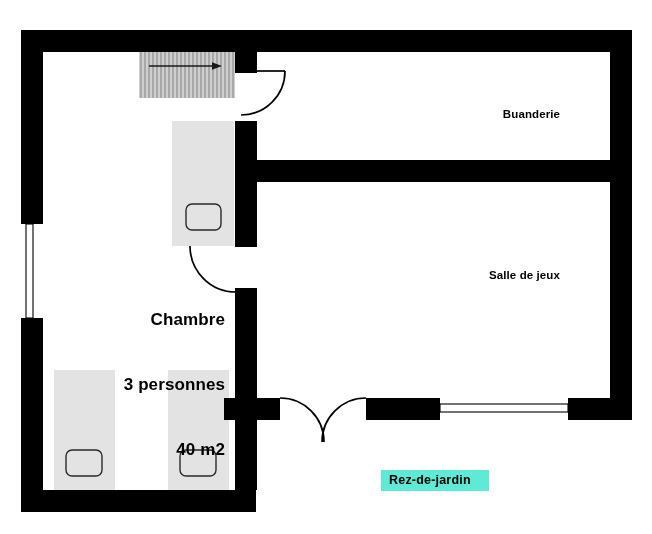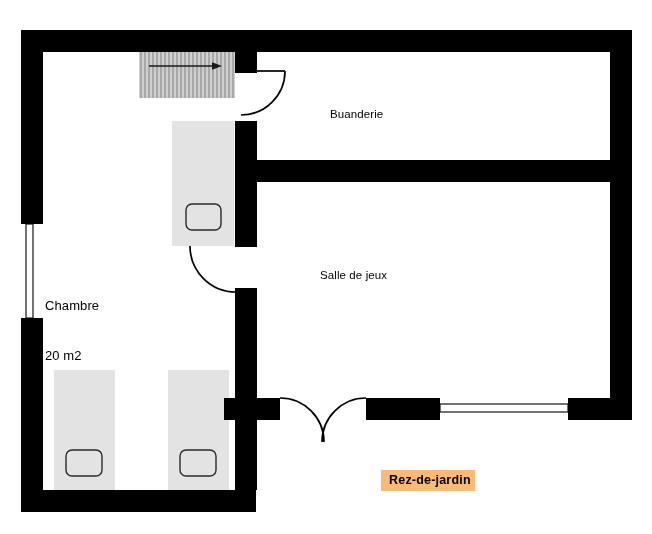--- a/index.html
+++ b/index.html
@@ -21,23 +21,23 @@
   #plan-svg {
     position: absolute;
     left: 0;
     top: 0;
     width: 652px;
     height: 534px;
     display: block;
   }
   .room-label {
     position: absolute;
-    text-align: left;
+    text-align: right;
     font-family: "Liberation Sans", sans-serif;
-    font-weight: normal;
+    font-weight: bold;
     color: #000000;
     white-space: pre;
     line-height: 1.28;
     letter-spacing: 0.1px;
   }
   .room-label .lbl-line {
     display: block;
   }
   #label-buanderie {
     left: 330px;
@@ -48,35 +48,35 @@
   #label-salledejeux {
     left: 320px;
     top: 239px;
     width: 240px;
     font-size: 11.5px;
   }
   #label-chambre {
     left: 45px;
     top: 265px;
     width: 180px;
-    font-size: 13px;
+    font-size: 17px;
   }
   #label-floor-wrap {
     position: absolute;
     left: 381px;
     top: 470px;
   }
   #label-floor {
     display: inline-block;
-    background: #fdba74;
+    background: #5eead4;
     color: #000000;
     font-family: "Liberation Sans", sans-serif;
     font-weight: bold;
     font-size: 12.5px;
-    padding: 3px 4px 4px 8px;
+    padding: 3px 18px 4px 8px;
     letter-spacing: 0.2px;
     white-space: nowrap;
   }
 </style>
 </head>
 <body>
 
 <div id="plan-root">
 
   <svg id="plan-svg" viewBox="0 0 652 534">
@@ -168,20 +168,21 @@
   <div class="room-label" id="label-buanderie">
     <span class="lbl-line">Buanderie</span>
   </div>
 
   <div class="room-label" id="label-salledejeux">
     <span class="lbl-line">Salle de jeux</span>
   </div>
 
   <div class="room-label" id="label-chambre">
     <span class="lbl-line">Chambre</span>
-    <span class="lbl-line">20 m2</span>
+    <span class="lbl-line">3 personnes</span>
+    <span class="lbl-line">40 m2</span>
   </div>
 
   <div id="label-floor-wrap">
     <span id="label-floor">Rez-de-jardin</span>
   </div>
 
 </div>
 
 </body></html>

